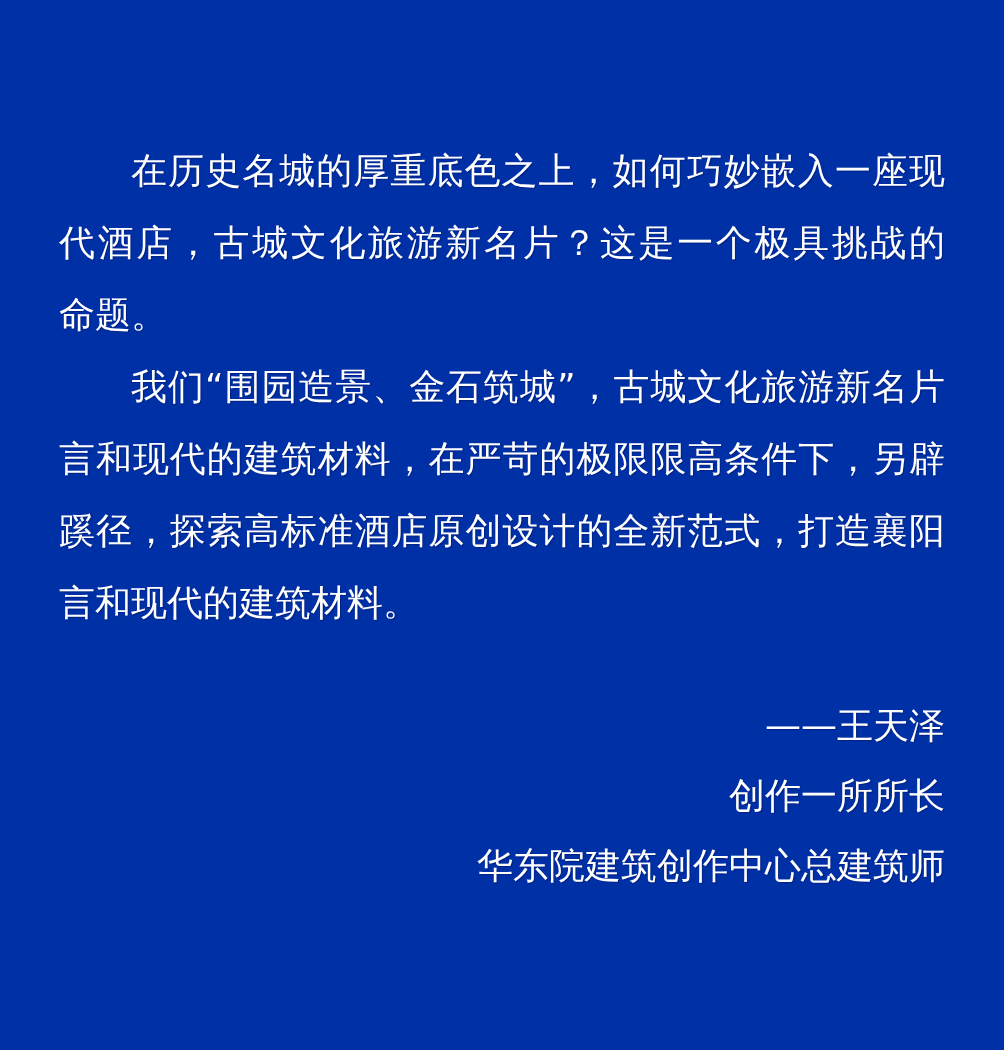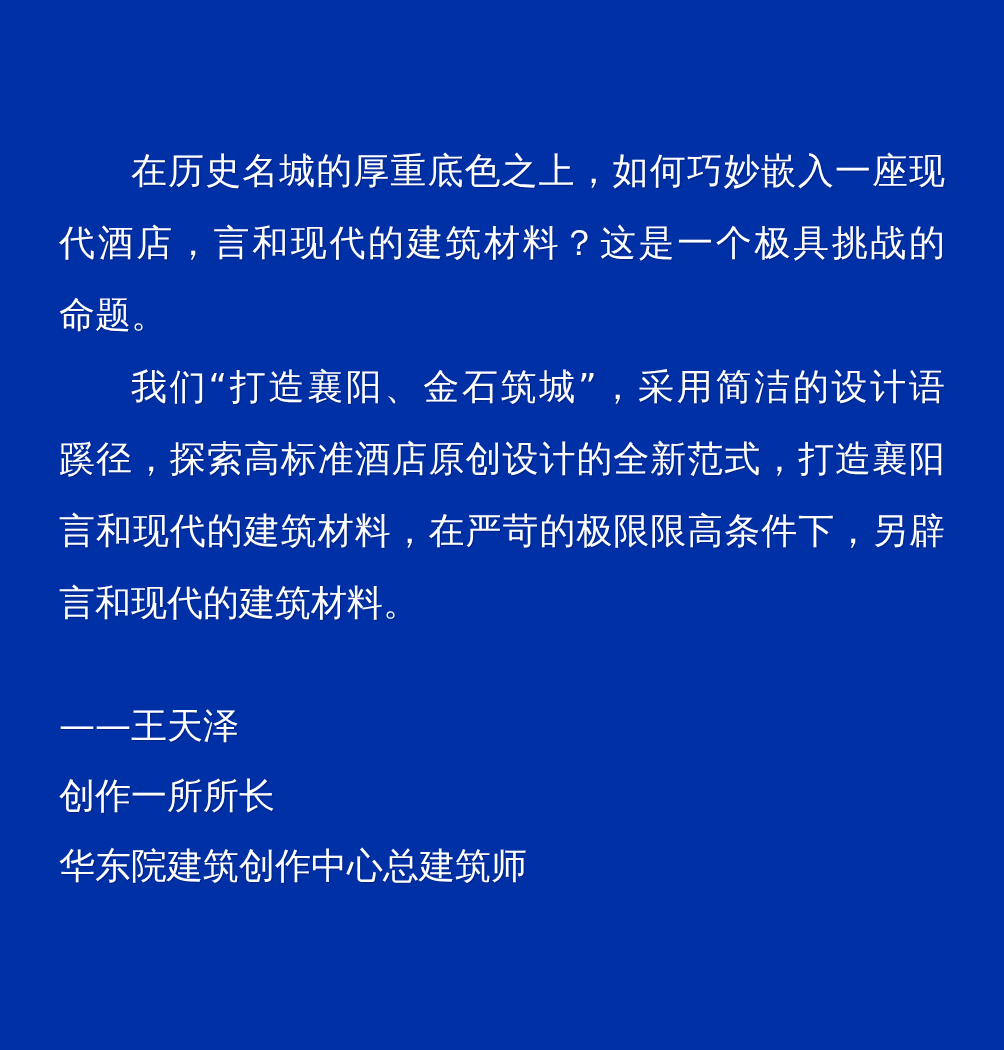--- a/index.html
+++ b/index.html
@@ -40,43 +40,43 @@
   }
   .lline {
     text-align: left;
     text-align-last: left;
   }
   .indent {
     text-indent: 2em;
   }
   .attribution {
     margin-top: 52px;
-    text-align: left;
+    text-align: right;
   }
   .attr-line {
     line-height: 70px;
     height: 70px;
   }
 </style>
 </head>
 <body>
 
 <div class="slide" style="background: rgb(0, 48, 166);">
   <div class="quote-block" style="color: rgb(255, 255, 255);">
 
     <div>
       <div class="body-line jline indent">在历史名城的厚重底色之上，如何巧妙嵌入一座现</div>
-      <div class="body-line jline">代酒店，言和现代的建筑材料？这是一个极具挑战的</div>
+      <div class="body-line jline">代酒店，古城文化旅游新名片？这是一个极具挑战的</div>
       <div class="body-line lline">命题。</div>
     </div>
 
     <div>
-      <div class="body-line jline indent">我们“打造襄阳、金石筑城”，采用简洁的设计语</div>
+      <div class="body-line jline indent">我们“围园造景、金石筑城”，古城文化旅游新名片</div>
+      <div class="body-line jline">言和现代的建筑材料，在严苛的极限限高条件下，另辟</div>
       <div class="body-line jline">蹊径，探索高标准酒店原创设计的全新范式，打造襄阳</div>
-      <div class="body-line jline">言和现代的建筑材料，在严苛的极限限高条件下，另辟</div>
       <div class="body-line lline">言和现代的建筑材料。</div>
     </div>
 
     <div class="attribution">
       <div class="attr-line">——王天泽</div>
       <div class="attr-line">创作一所所长</div>
       <div class="attr-line">华东院建筑创作中心总建筑师</div>
     </div>
 
   </div>

